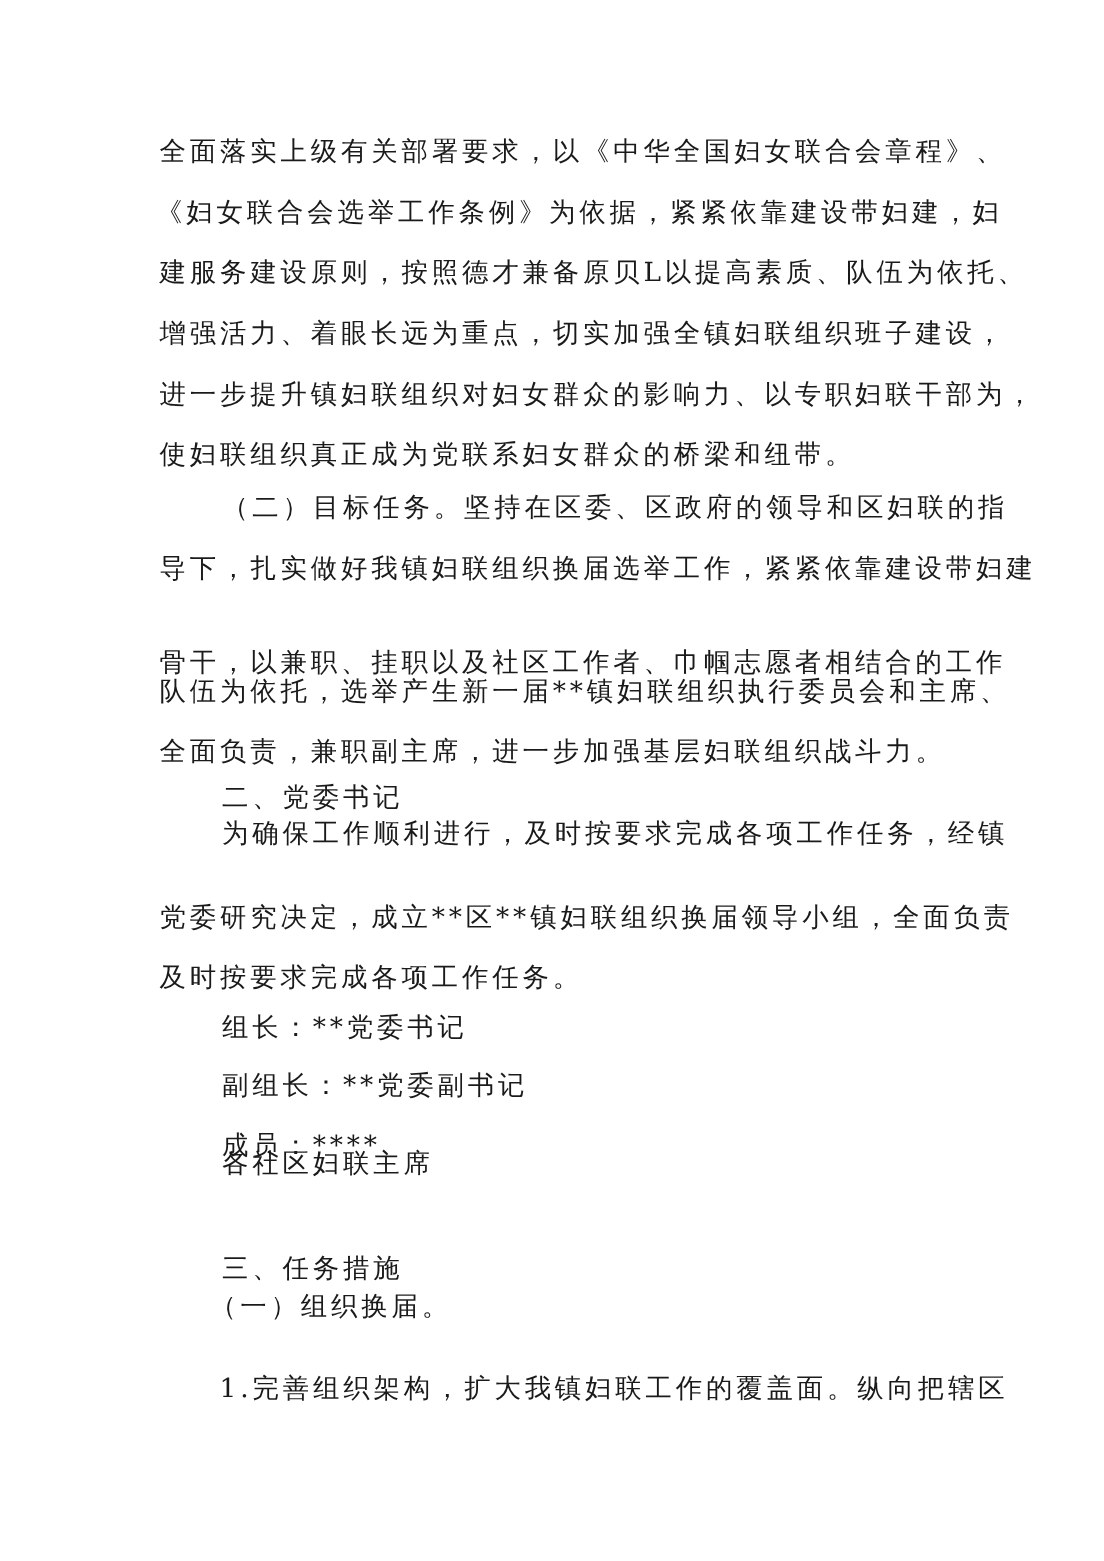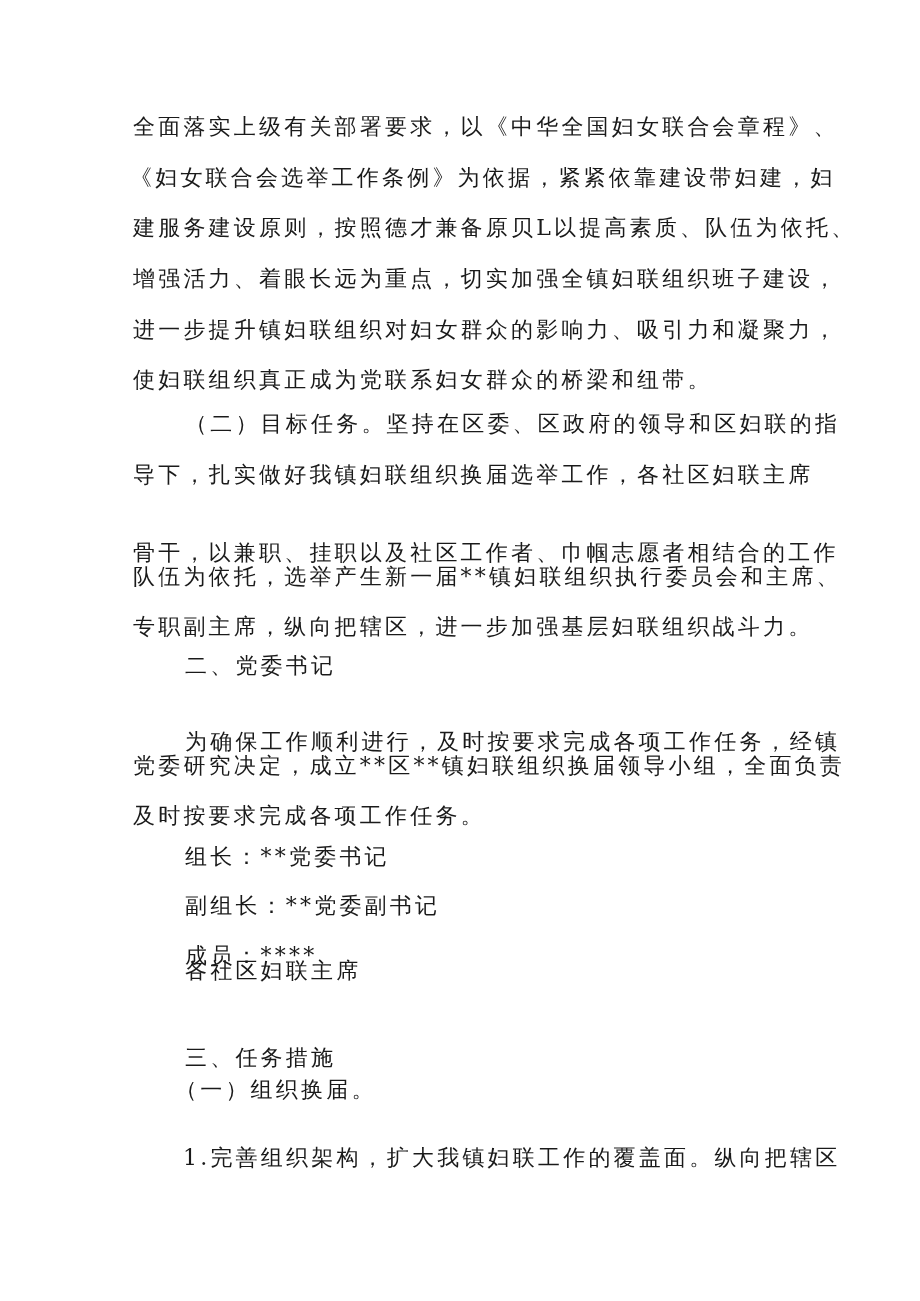--- a/index.html
+++ b/index.html
@@ -8,29 +8,29 @@
     .line { position: absolute; left: 0; white-space: nowrap; font-size: 22px; letter-spacing: 3.2px; line-height: 30px; }
   </style>
 </head>
 <body>
 
 <div>
   <div class="line" style="left:133px;top:112px">全面落实上级有关部署要求，以《中华全国妇女联合会章程》、</div>
   <div class="line" style="left:130px;top:163px">《妇女联合会选举工作条例》为依据，紧紧依靠建设带妇建，妇</div>
   <div class="line" style="left:133px;top:213px">建服务建设原则，按照德才兼备原贝L以提高素质、队伍为依托、</div>
   <div class="line" style="left:133px;top:264px">增强活力、着眼长远为重点，切实加强全镇妇联组织班子建设，</div>
-  <div class="line" style="left:133px;top:315px">进一步提升镇妇联组织对妇女群众的影响力、吸引力和凝聚力，</div>
+  <div class="line" style="left:133px;top:315px">进一步提升镇妇联组织对妇女群众的影响力、以专职妇联干部为，</div>
   <div class="line" style="left:133px;top:365px">使妇联组织真正成为党联系妇女群众的桥梁和纽带。</div>
   <div class="line" style="left:185px;top:409px">（二）目标任务。坚持在区委、区政府的领导和区妇联的指</div>
-  <div class="line" style="left:133px;top:460px">导下，扎实做好我镇妇联组织换届选举工作，各社区妇联主席</div>
+  <div class="line" style="left:133px;top:460px">导下，扎实做好我镇妇联组织换届选举工作，紧紧依靠建设带妇建</div>
   <div class="line" style="left:133px;top:538px">骨干，以兼职、挂职以及社区工作者、巾帼志愿者相结合的工作</div>
   <div class="line" style="left:133px;top:562px">队伍为依托，选举产生新一届**镇妇联组织执行委员会和主席、</div>
-  <div class="line" style="left:133px;top:612px">专职副主席，纵向把辖区，进一步加强基层妇联组织战斗力。</div>
+  <div class="line" style="left:133px;top:612px">全面负责，兼职副主席，进一步加强基层妇联组织战斗力。</div>
   <div class="line" style="left:185px;top:651px">二、党委书记</div>
-  <div class="line" style="left:185px;top:727px">为确保工作顺利进行，及时按要求完成各项工作任务，经镇</div>
+  <div class="line" style="left:185px;top:681px">为确保工作顺利进行，及时按要求完成各项工作任务，经镇</div>
   <div class="line" style="left:133px;top:751px">党委研究决定，成立**区**镇妇联组织换届领导小组，全面负责</div>
   <div class="line" style="left:133px;top:801px">及时按要求完成各项工作任务。</div>
   <div class="line" style="left:185px;top:842px">组长：**党委书记</div>
   <div class="line" style="left:185px;top:891px">副组长：**党委副书记</div>
   <div class="line" style="left:185px;top:941px">成员：****</div>
   <div class="line" style="left:185px;top:956px">各社区妇联主席</div>
   <div class="line" style="left:185px;top:1043px">三、任务措施</div>
   <div class="line" style="left:175px;top:1075px">（一）组织换届。</div>
   <div class="line" style="left:183px;top:1143px">1.完善组织架构，扩大我镇妇联工作的覆盖面。纵向把辖区</div>
 </div>

